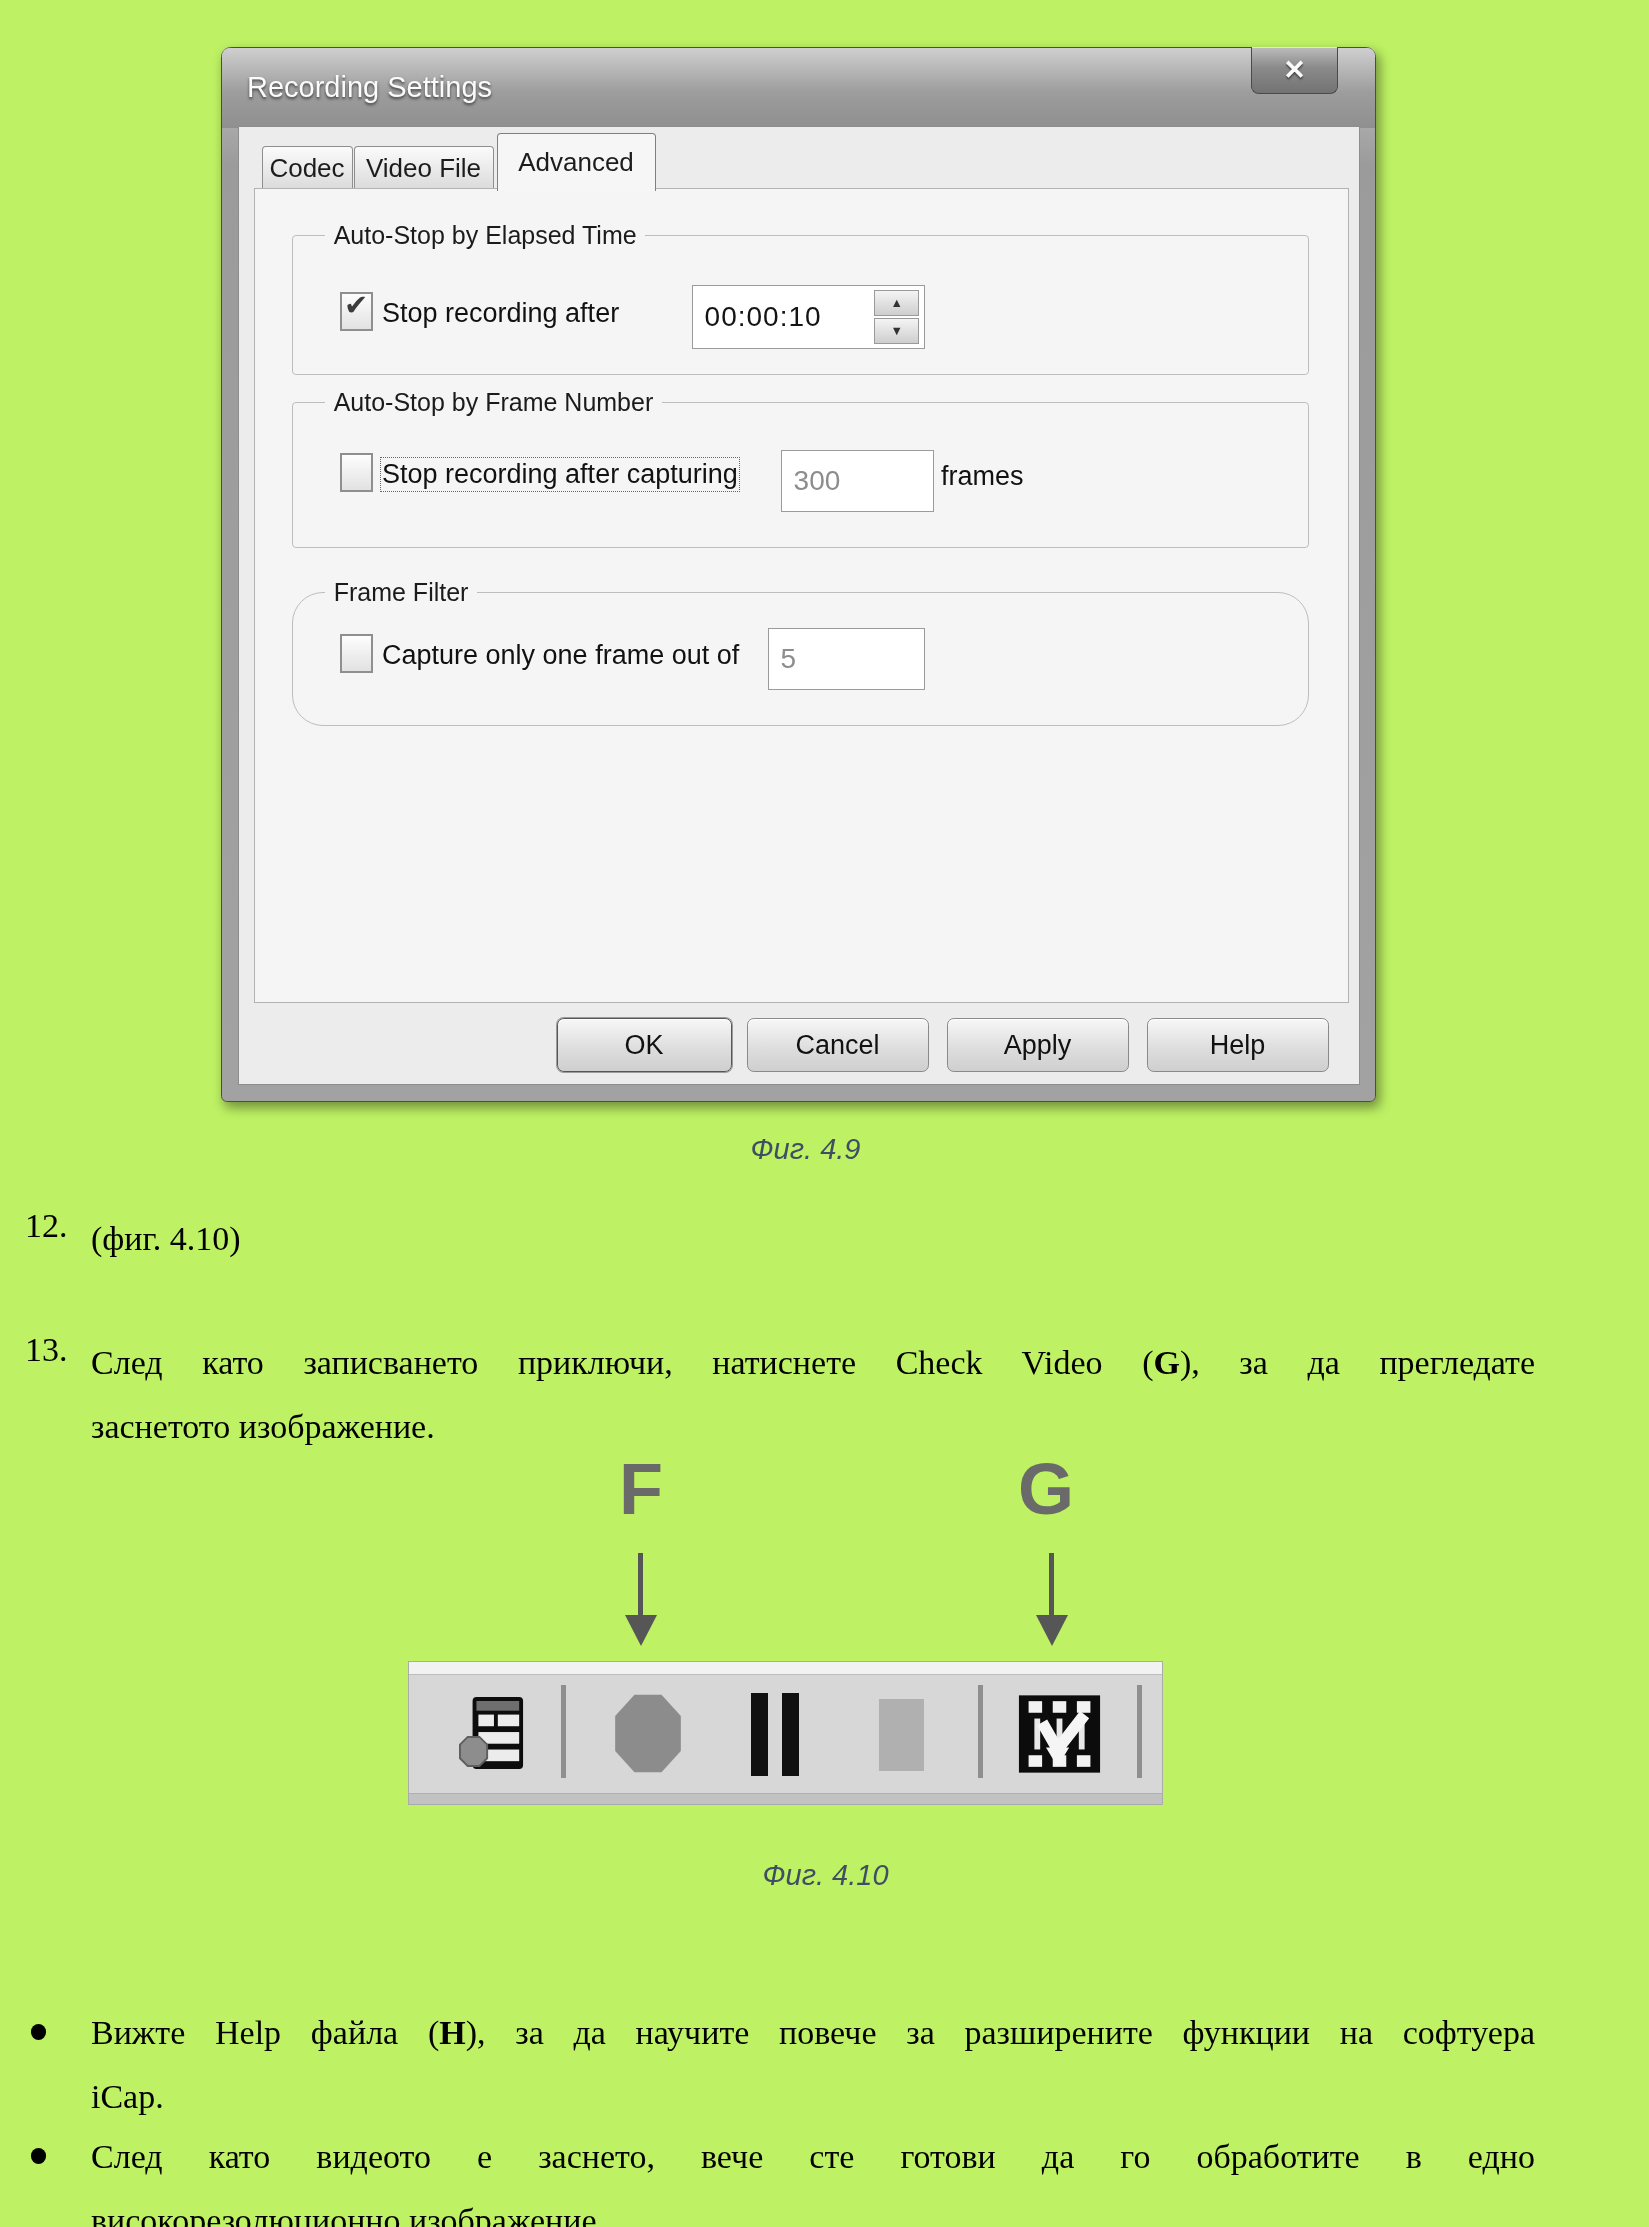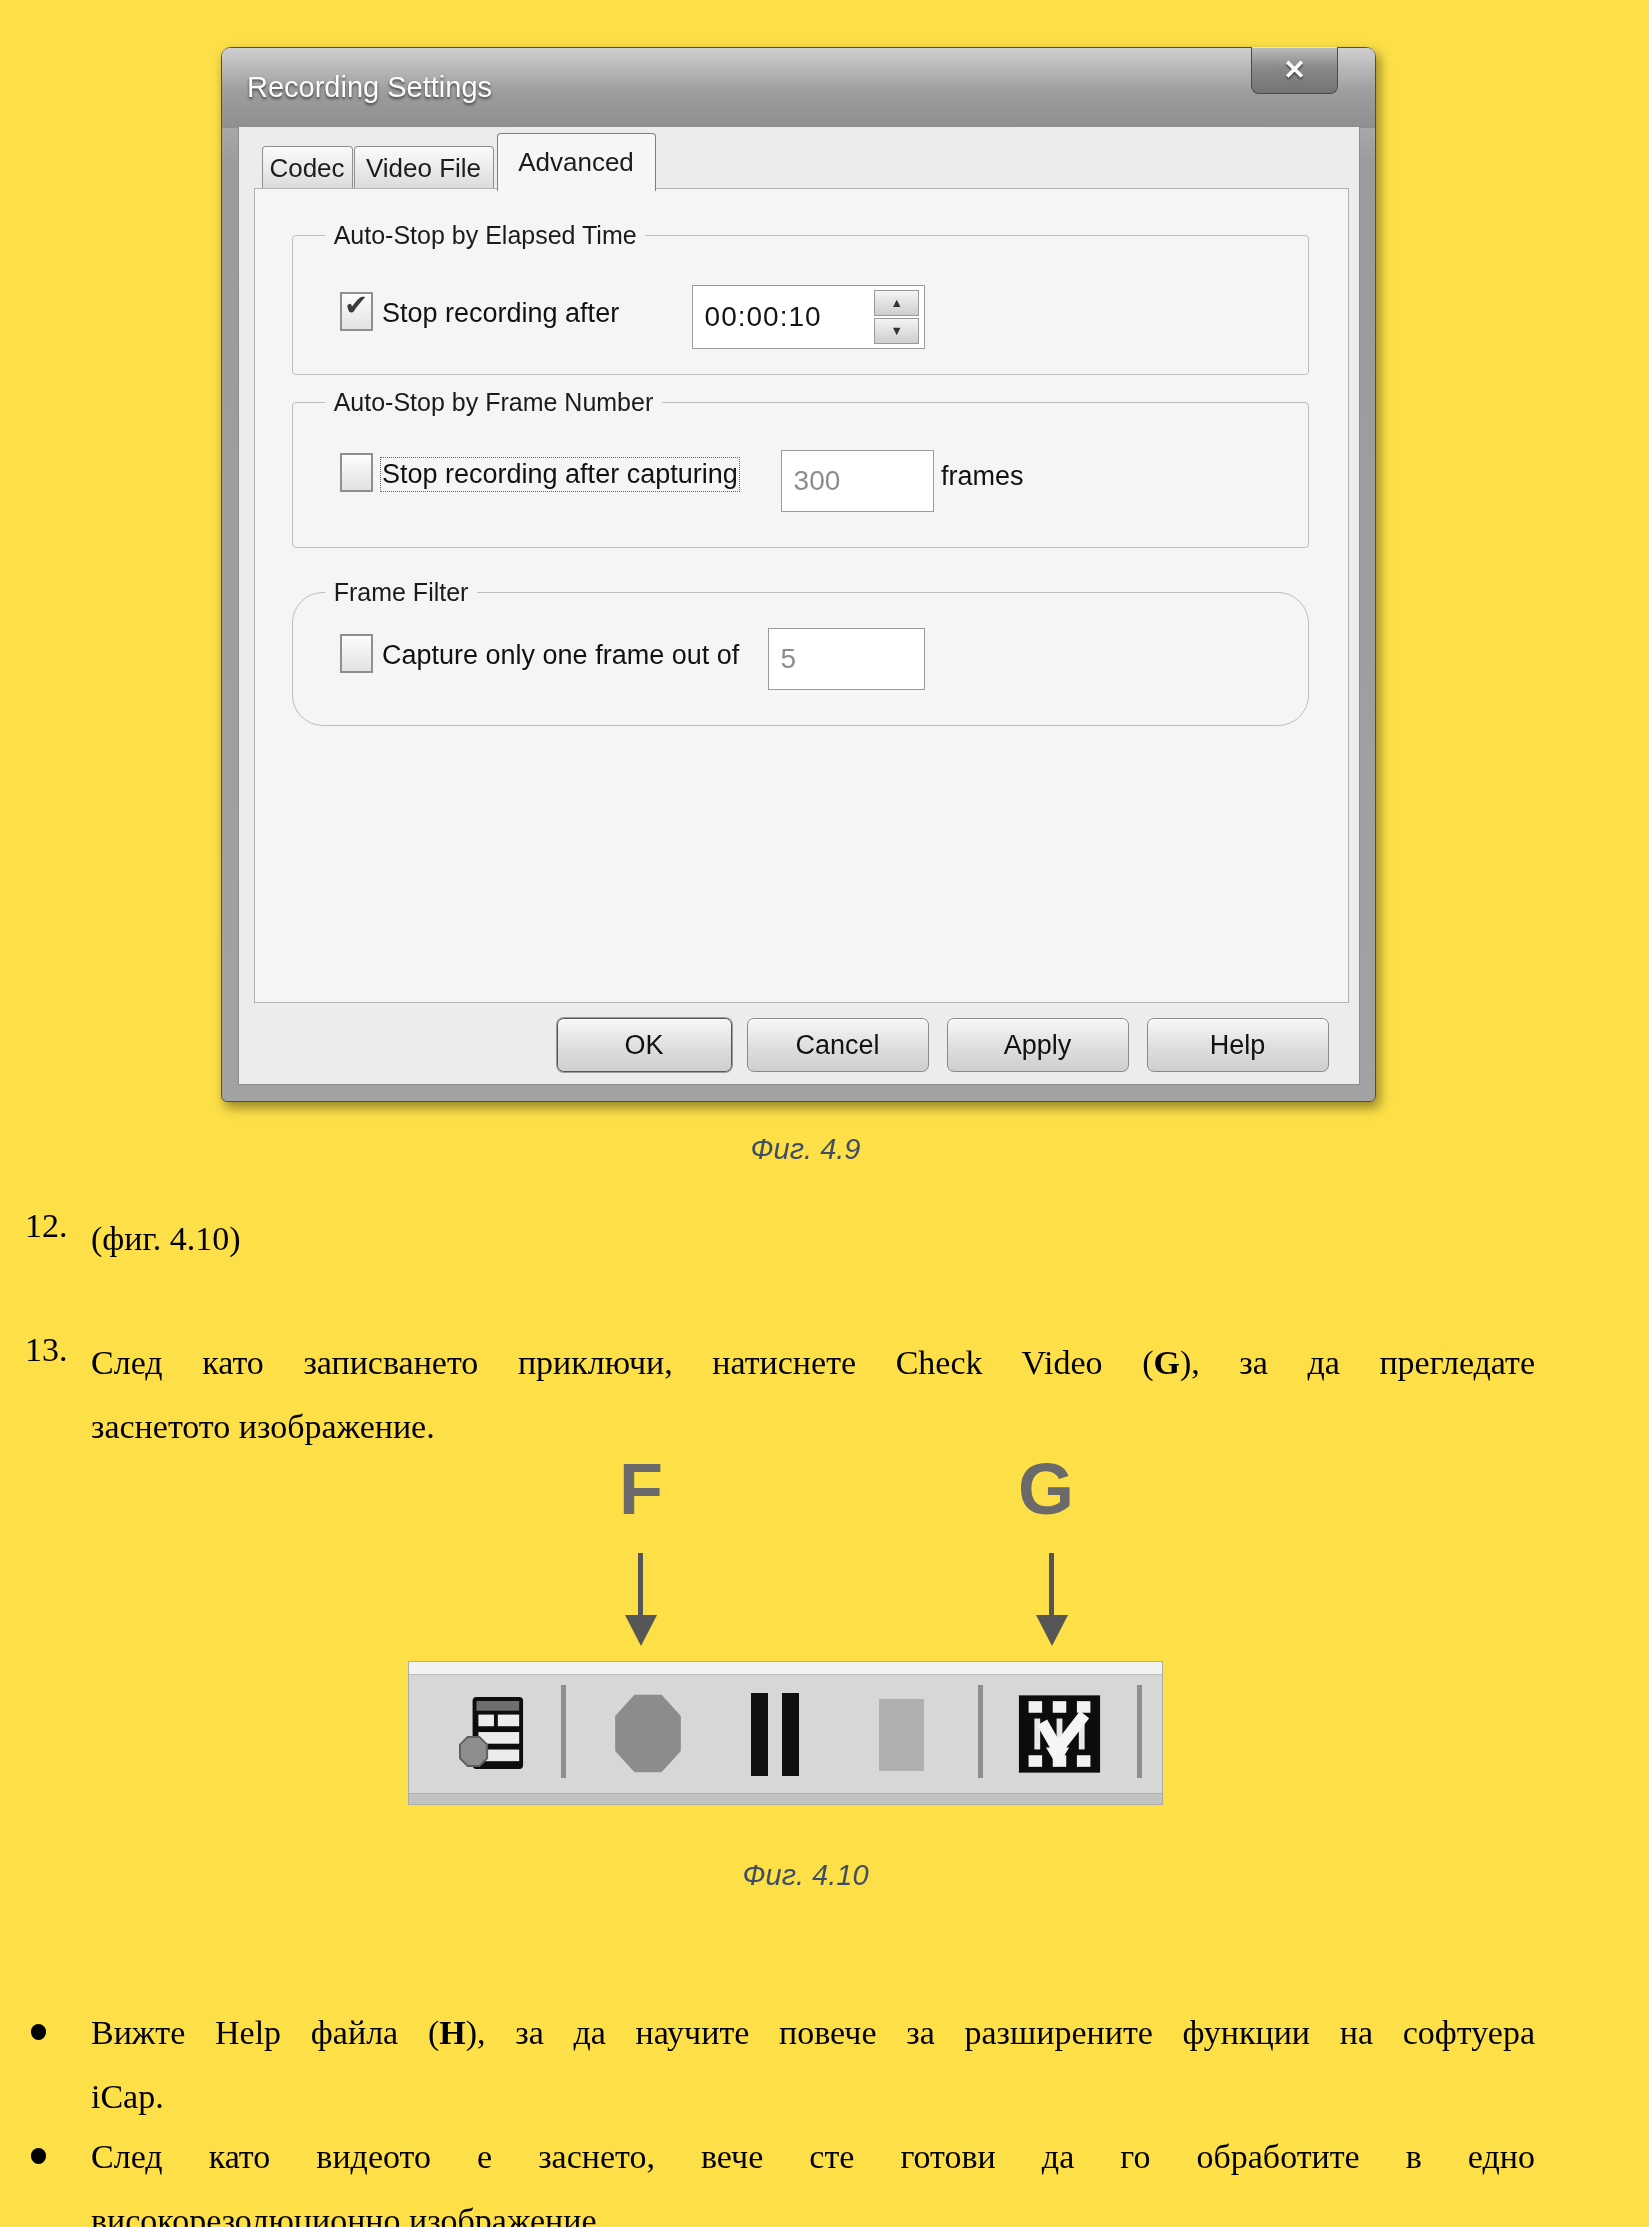--- a/index.html
+++ b/index.html
@@ -1,16 +1,16 @@
 <!DOCTYPE html>
 <html><head>
 <meta charset="utf-8">
 <style>
   html,body{margin:0;padding:0;background:#ffffff;}
-  #page{position:relative;width:1650px;height:2228px;background:#fde047;overflow:hidden;
+  #page{position:relative;width:1650px;height:2228px;background:#bef264;overflow:hidden;
         font-family:"Liberation Sans",sans-serif;}
 
   
   .dialog{position:absolute;left:221px;top:47px;width:1153px;height:1053px;
           background:linear-gradient(#c6c6c6,#9b9b9b 116px,#a2a2a2);
           border:1.9px solid #4c4c4c;border-radius:9.7px 9.7px 5.8px 5.8px;
           box-shadow:3.9px 5.8px 11.6px rgba(0,0,0,.4), inset 0 1px 0 rgba(255,255,255,.55);}
   .titlebar{position:absolute;left:0;top:0;right:0;height:80px;
             border-radius:7.8px 7.8px 0 0;
             background:linear-gradient(#cfcfcf,#9d9d9d 55%,#8f8f8f);}
@@ -69,21 +69,21 @@
   .btn.default{border-color:#565656;box-shadow:0 0 0 1px #9c9c9c,inset 0 1px 0 rgba(255,255,255,.9);}
   .btn-ok{left:318px;top:891px;width:173px;}
   .btn-cancel{left:508px;top:891px;width:180px;}
   .btn-apply{left:708px;top:891px;width:180px;}
   .btn-help{left:908px;top:891px;width:180px;}
 
   
   .caption{position:absolute;left:0;width:1611px;text-align:center;
            font-size:29px;font-style:italic;color:#3f4e63;}
   .cap1{top:1133px;}
-  .cap2{top:1859px;}
+  .cap2{top:1859px;padding-left:20px;}
 
   
   .para{position:absolute;left:25px;width:1510px;font-family:"Liberation Serif",serif;
         font-size:34px;color:#000;}
   .para .num{position:absolute;left:0;top:0;}
   .para .lines{margin-left:66px;}
   .tline{line-height:64px;white-space:normal;}
   .tline.full{text-align:justify;text-align-last:justify;}
   .p12{top:1207px;}
   .p13{top:1331px;}

